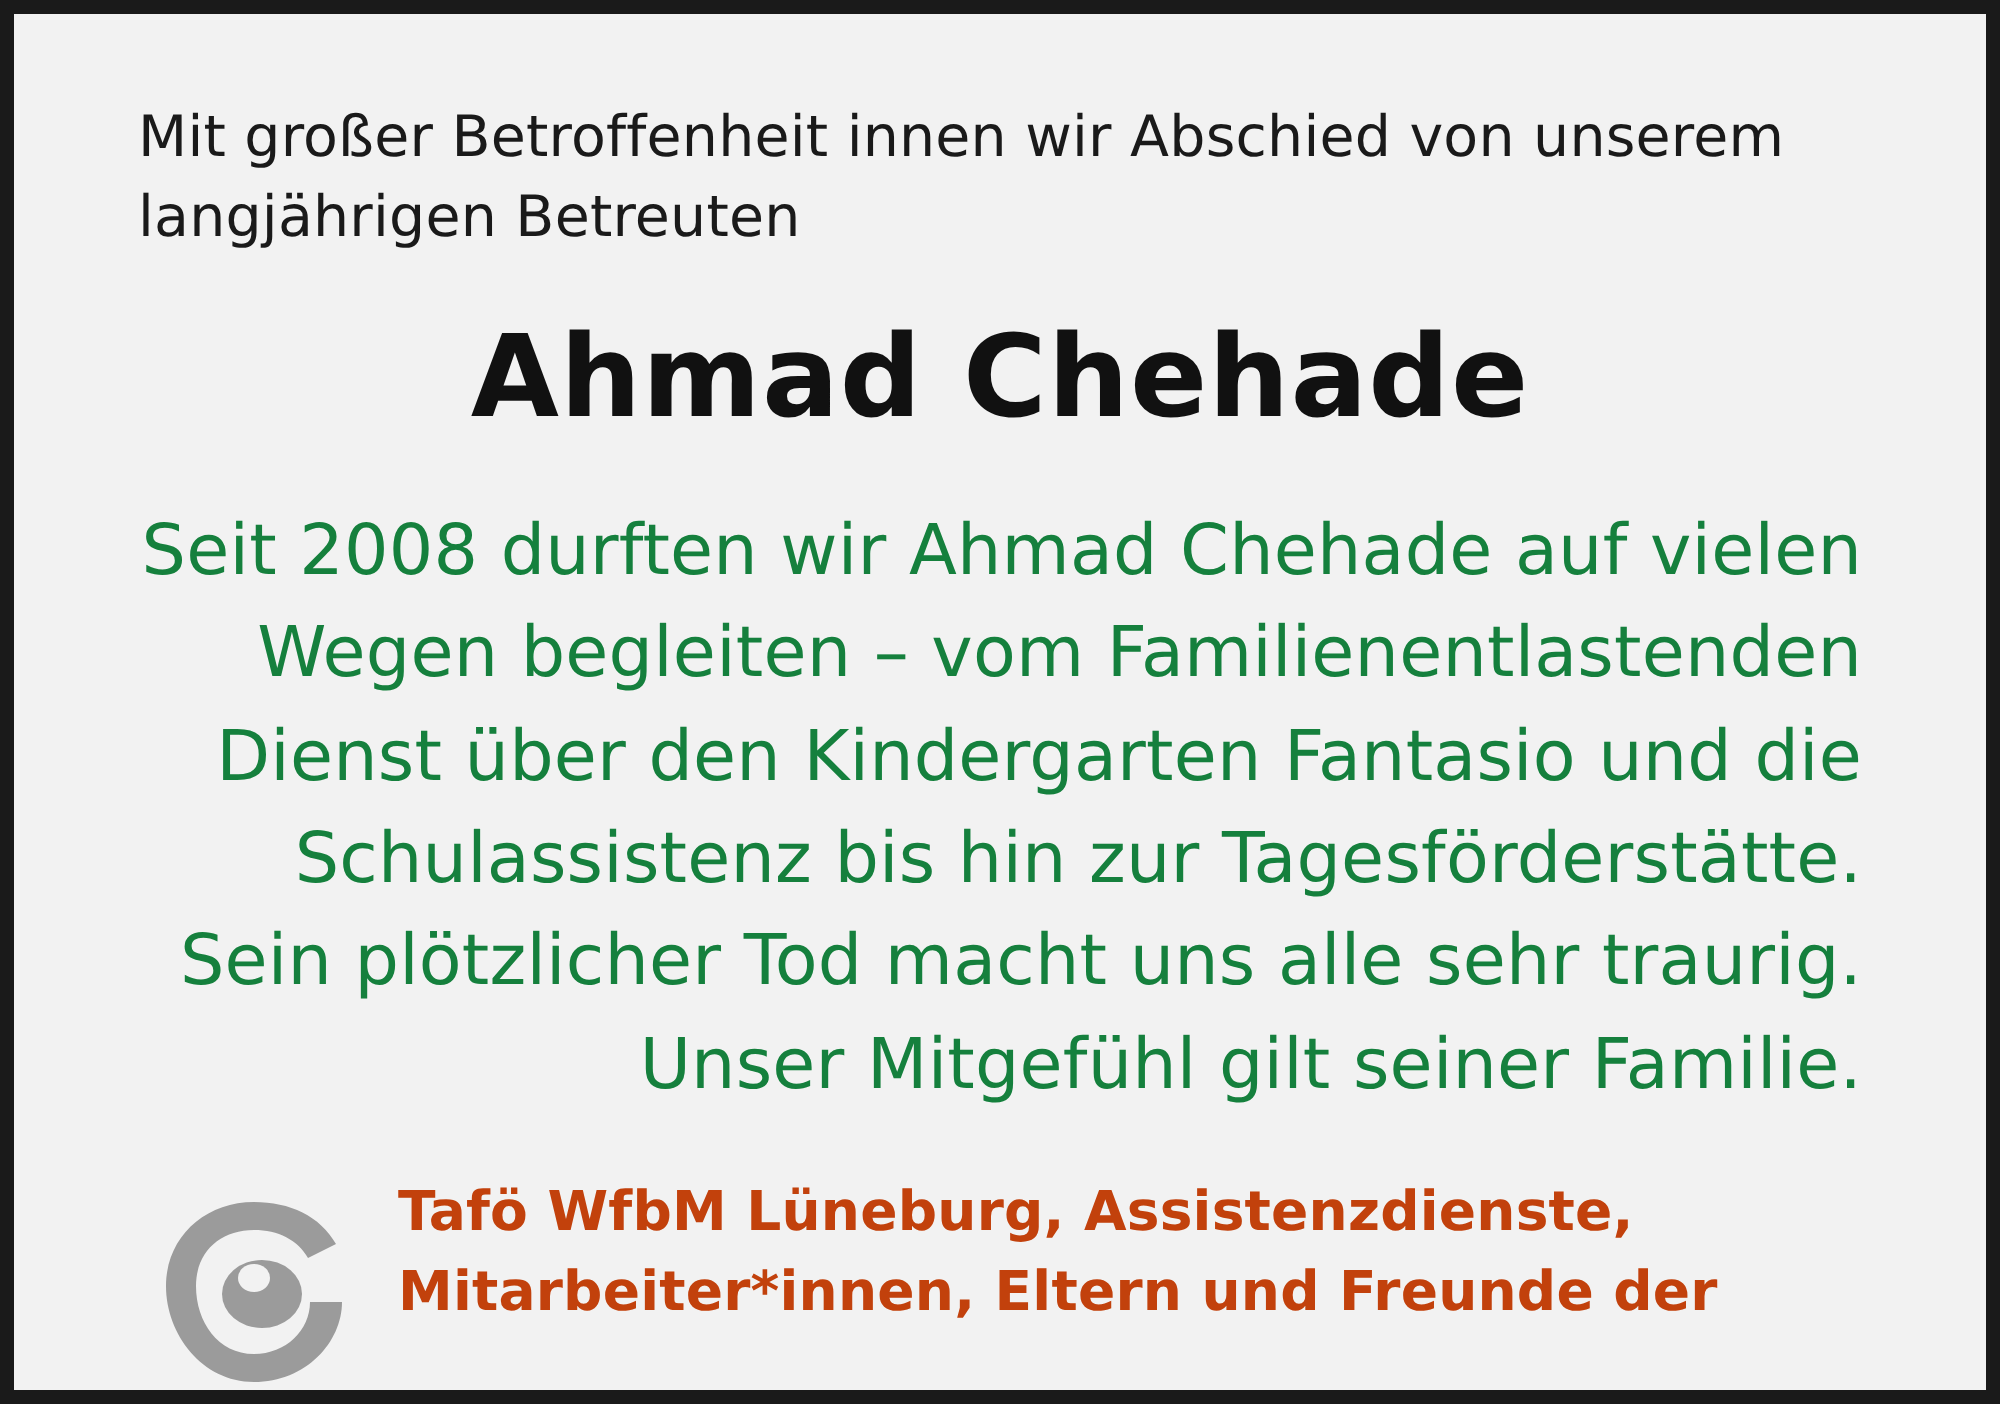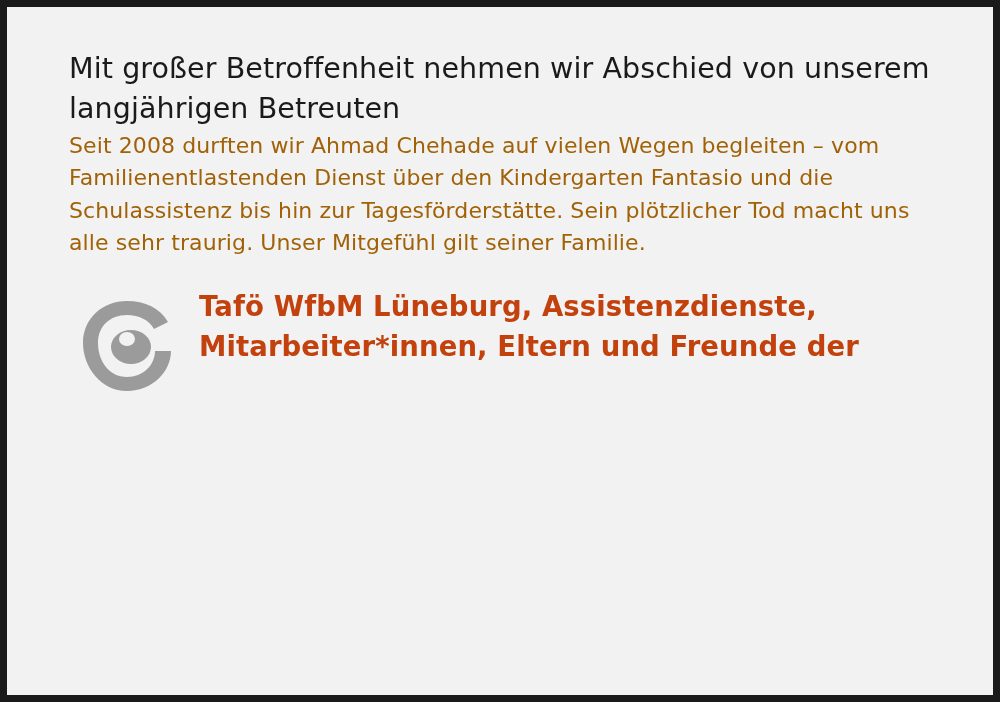--- a/index.html
+++ b/index.html
@@ -32,25 +32,26 @@
   .name {
     text-align: center;
     font-size: 57px;
     font-weight: bold;
     color: #111111;
     letter-spacing: 0.5px;
     margin: 28px 0 30px 0;
     line-height: 1.1;
   }
   .body-text {
-    font-size: 22px;
+    font-size: 35px;
     line-height: 1.47;
-    color: #a16207;
+    color: #15803d;
     letter-spacing: 0.1px;
     margin: 0;
+    text-align: right;
   }
   .signature-block {
     display: flex;
     align-items: flex-start;
     margin-top: 24px;
   }
   .logo {
     flex: 0 0 auto;
     width: 130px;
     padding-top: 12px;
@@ -69,22 +70,23 @@
   }
   .signature div {
     white-space: nowrap;
   }
 </style>
 </head>
 <body>
 
 <div class="obituary">
 
-  <p class="intro">Mit großer Betroffenheit nehmen wir Abschied von unserem langjährigen Betreuten</p>
+  <p class="intro">Mit großer Betroffenheit innen wir Abschied von unserem langjährigen Betreuten</p>
 
+  <h1 class="name">Ahmad Chehade</h1>
 
   <p class="body-text">Seit 2008 durften wir Ahmad Chehade auf vielen Wegen begleiten – vom Familienentlastenden Dienst über den Kindergarten Fantasio und die Schulassistenz bis hin zur Tagesförderstätte. Sein plötzlicher Tod macht uns alle sehr traurig. Unser Mitgefühl gilt seiner Familie.</p>
 
   <div class="signature-block">
     <div class="logo">
       <svg width="120" height="110" viewBox="0 0 120 110" aria-hidden="true">
         <path d="M58 6 C33 6 14 24 14 48 C14 72 32 96 58 96 C84 96 102 76 102 56 L86 56 C86 70 74 82 58 82 C40 82 29 66 29 48 C29 31 41 20 58 20 C70 20 80 25 85 34 L99 27 C91 13 76 6 58 6 Z" fill="#9b9b9b"></path>
         <ellipse cx="62" cy="52" rx="20" ry="17" fill="#9b9b9b"></ellipse>
         <ellipse cx="58" cy="44" rx="8" ry="7" fill="#f2f2f2"></ellipse>
       </svg>

